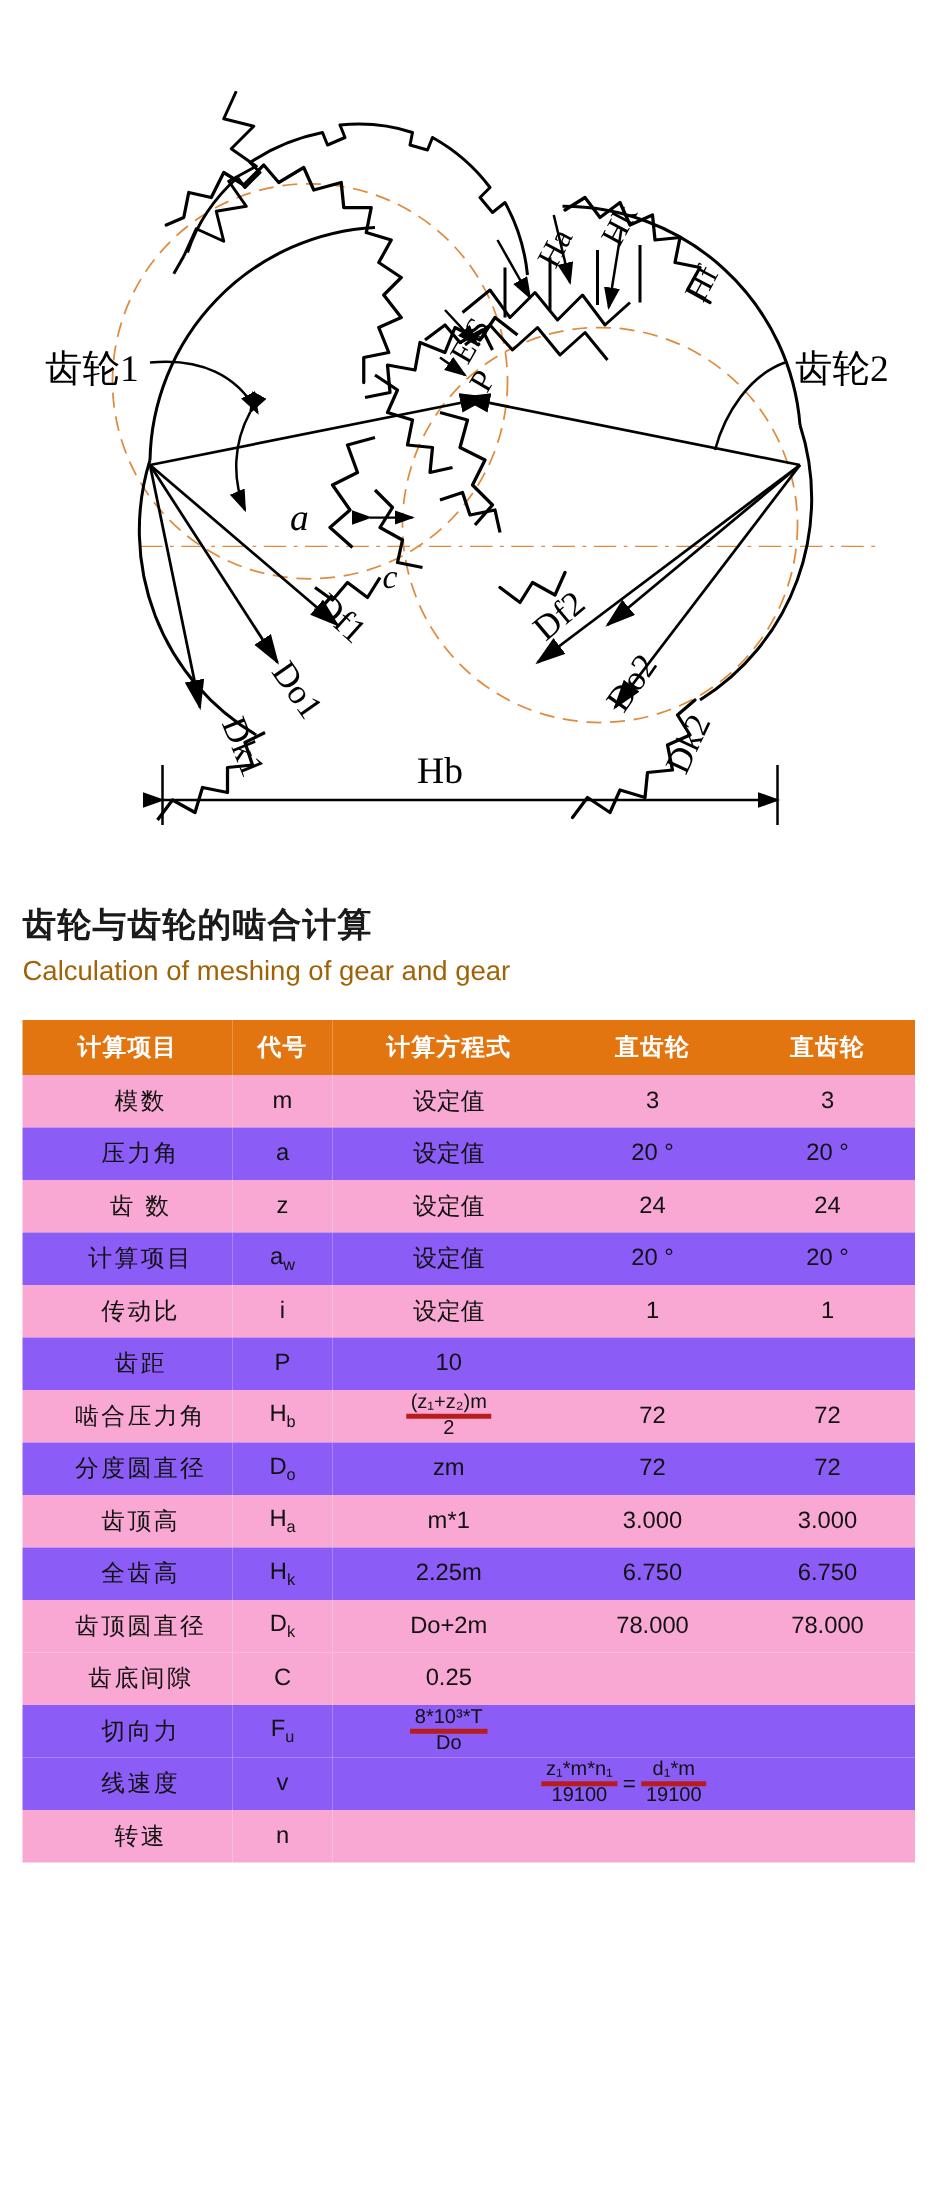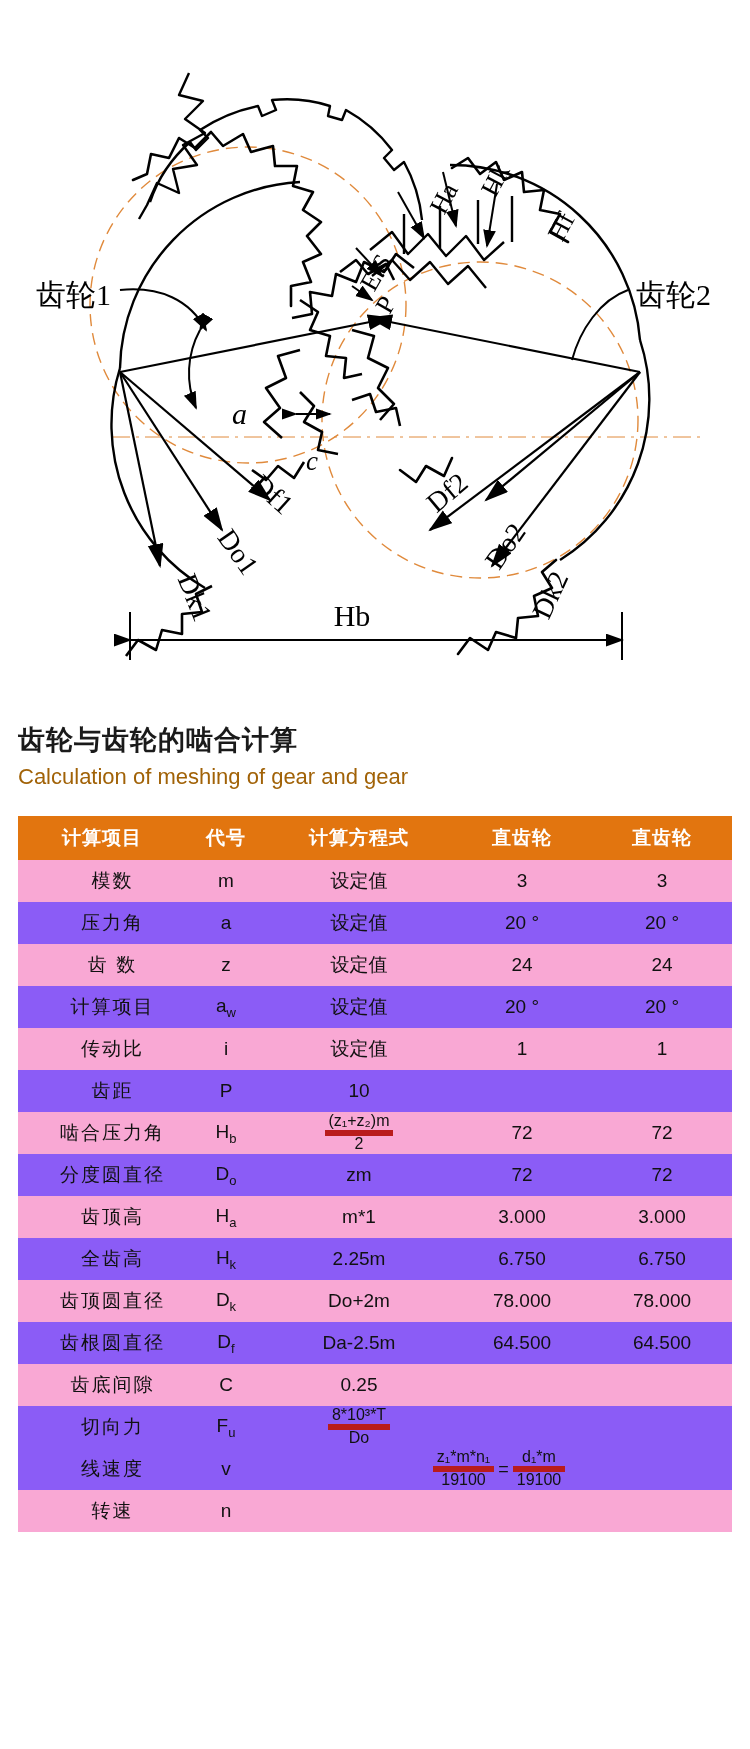--- a/index.html
+++ b/index.html
@@ -96,21 +96,21 @@
   
   .frac {
     display: inline-block;
     vertical-align: middle;
     text-align: center;
     font-size: 16px;
     line-height: 1.05;
   }
   .frac .num {
     display: block;
-    border-bottom: 6px solid #b91c1c;
+    border-bottom: 4px solid #b91c1c;
     padding: 0 4px;
   }
   .frac .den {
     display: block;
     padding: 0 4px;
   }
   .eq-inline {
     display: inline-block;
     vertical-align: middle;
     font-size: 18px;
@@ -393,27 +393,20 @@
             <td>6.750</td>
             <td>6.750</td>
           </tr>
           <tr class="odd">
             <td class="item">齿顶圆直径</td>
             <td>D<span class="sub">k</span></td>
             <td>Do+2m</td>
             <td>78.000</td>
             <td>78.000</td>
           </tr>
-          <tr class="even">
-            <td class="item">齿根圆直径</td>
-            <td>D<span class="sub">f</span></td>
-            <td>Da-2.5m</td>
-            <td>64.500</td>
-            <td>64.500</td>
-          </tr>
           <tr class="odd">
             <td class="item">齿底间隙</td>
             <td>C</td>
             <td>0.25</td>
             <td></td>
             <td></td>
           </tr>
           <tr class="even">
             <td class="item">切向力</td>
             <td>F<span class="sub">u</span></td>

